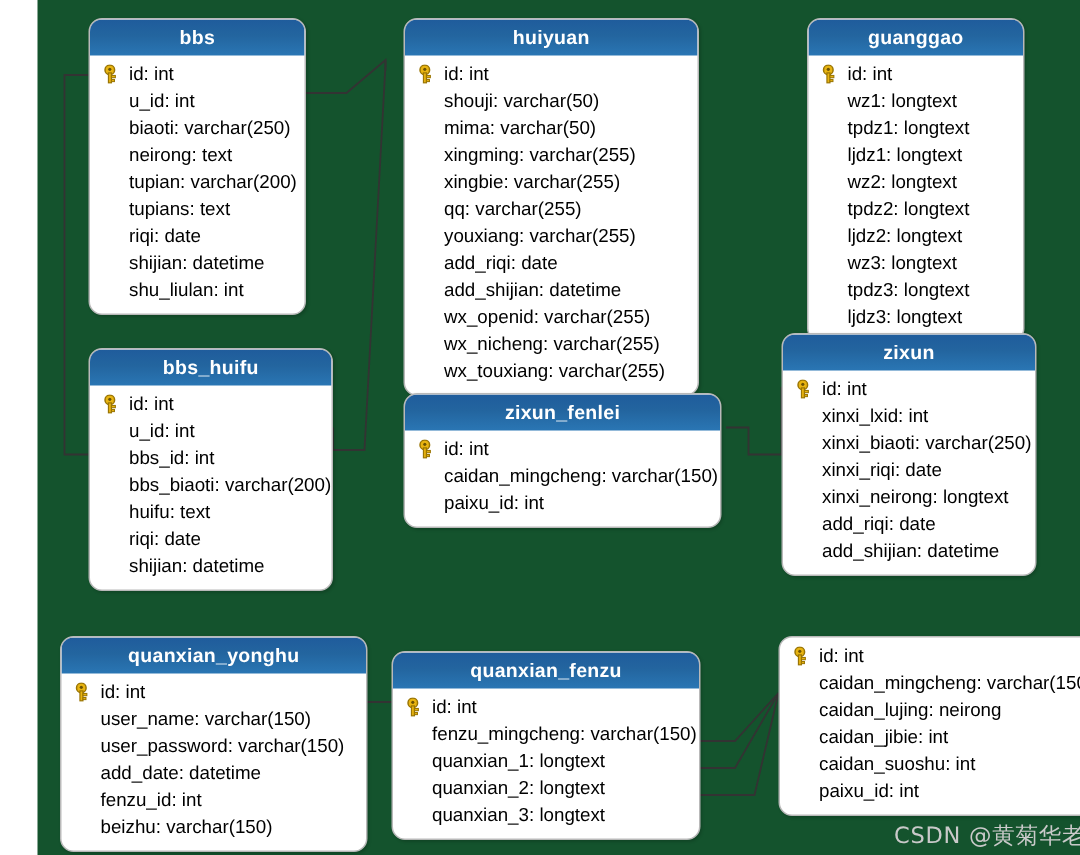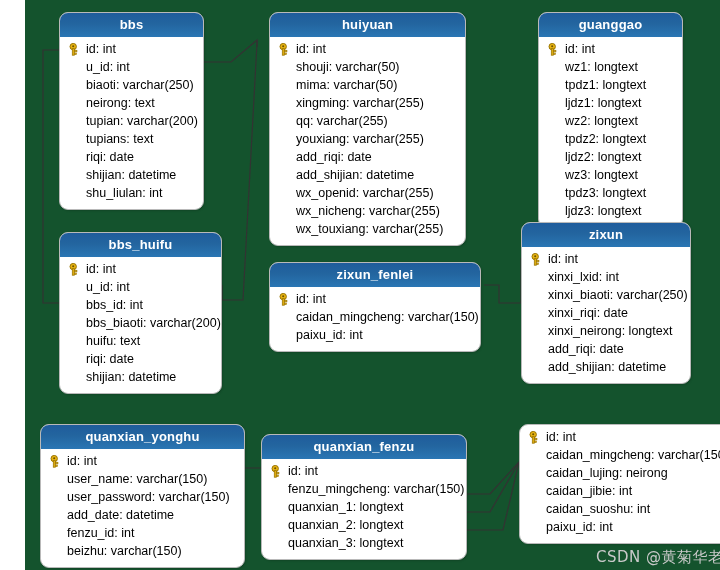--- a/index.html
+++ b/index.html
@@ -163,20 +163,24 @@
           <div class="field-row">
             <span class="key-slot"></span>
             <span class="field-text">mima: varchar(50)</span>
           </div>
           <div class="field-row">
             <span class="key-slot"></span>
             <span class="field-text">xingming: varchar(255)</span>
           </div>
           <div class="field-row">
             <span class="key-slot"></span>
+            <span class="field-text">xingbie: varchar(255)</span>
+          </div>
+          <div class="field-row">
+            <span class="key-slot"></span>
             <span class="field-text">qq: varchar(255)</span>
           </div>
           <div class="field-row">
             <span class="key-slot"></span>
             <span class="field-text">youxiang: varchar(255)</span>
           </div>
           <div class="field-row">
             <span class="key-slot"></span>
             <span class="field-text">add_riqi: date</span>
           </div>

